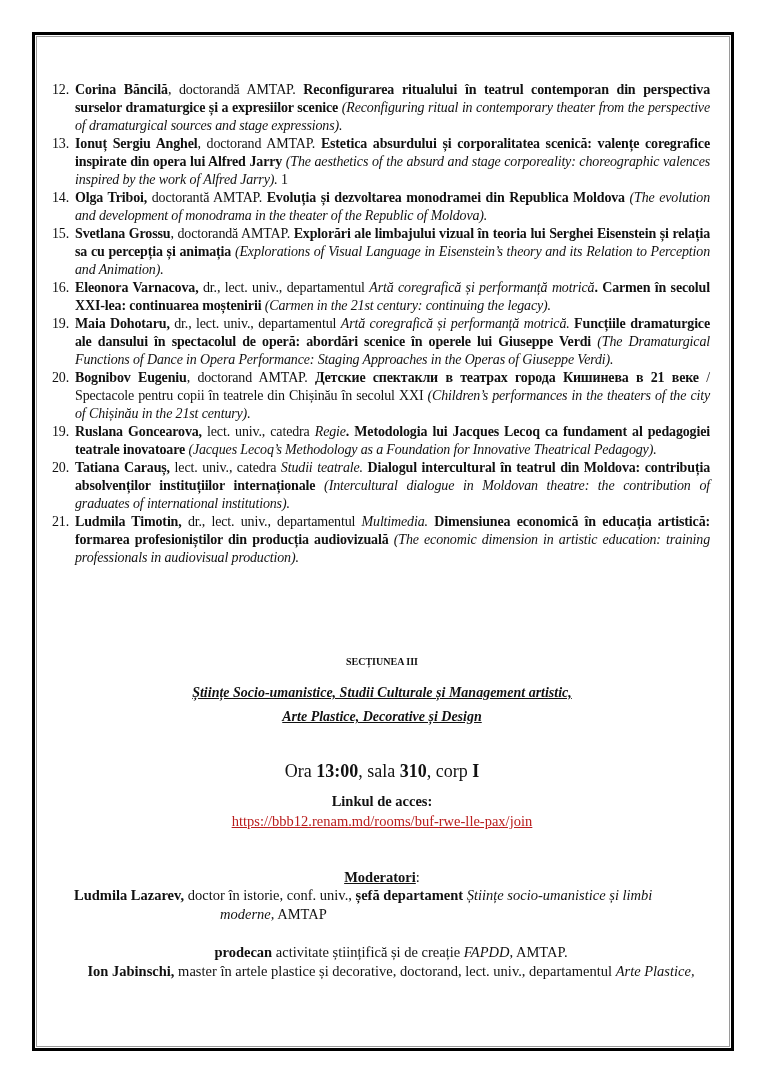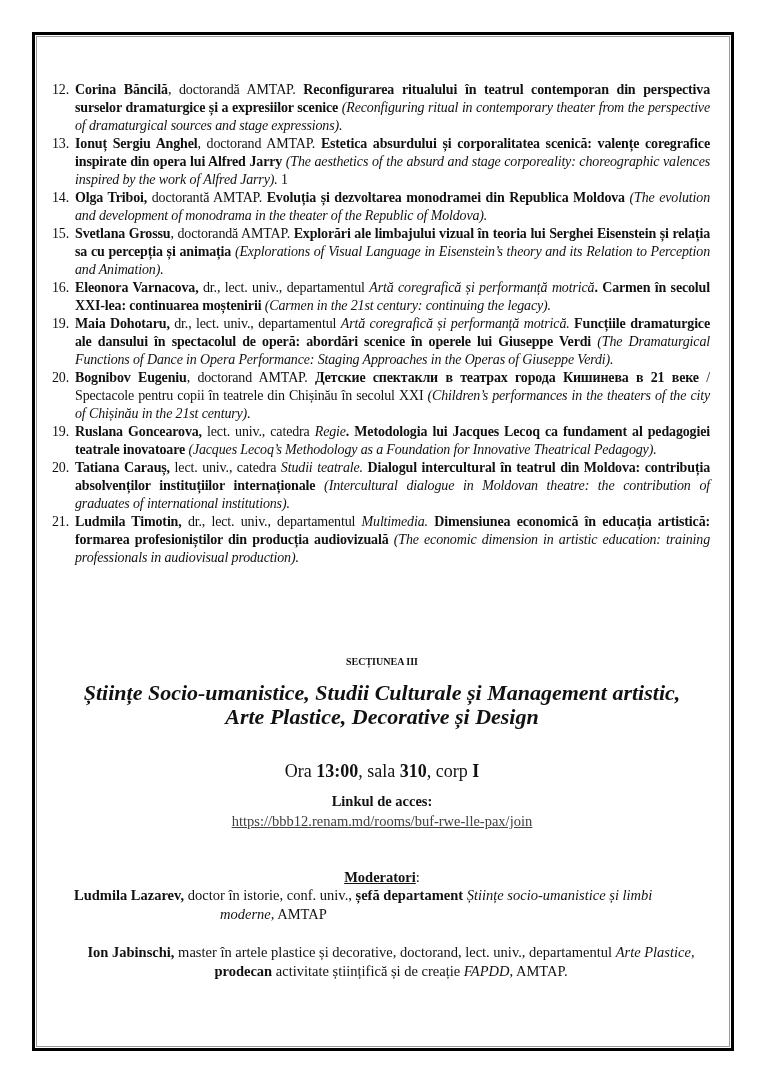--- a/index.html
+++ b/index.html
@@ -11,21 +11,21 @@
            border: 1px solid #9a9a9a; pointer-events: none; }
   .entries { position: absolute; left: 52px; top: 81px; width: 658px;
              font-size: 14px; line-height: 18px; letter-spacing: -0.15px; }
   .entry { display: flex; text-align: justify; }
   .entry .num { width: 23px; flex: 0 0 23px; }
   .entry .body { flex: 1; text-align: justify; }
   b { font-weight: bold; }
   i { font-style: italic; }
   .center { position: absolute; left: 34px; width: 696px; text-align: center; }
   .sec-title { top: 656px; font-size: 10px; font-weight: bold; }
-  .sec-sub { font-size: 22px; font-weight: bold; font-style: italic; line-height: 24px; }
+  .sec-sub { font-size: 14px; font-weight: bold; font-style: italic; text-decoration: underline; line-height: 24px; }
   .sec-sub1 { top: 681px; }
   .sec-sub2 { top: 705px; }
   .time { top: 761px; font-size: 18px; }
   .link-label { top: 793px; font-size: 14.5px; font-weight: bold; }
   .link { top: 813px; font-size: 14.5px; color: #2f63b0; text-decoration: underline; cursor: pointer; }
   .mod-label { top: 869px; font-size: 14.5px; font-weight: bold; }
   .mod-label u { text-decoration: underline; }
   .mod { position: absolute; left: 74px; width: 636px; font-size: 14.5px; line-height: 19px; }
   .mod1 { top: 886px; }
   .mod1 .line2 { padding-left: 146px; }
@@ -89,25 +89,25 @@
   </div>
 </div>
 
 <div class="center sec-title">SECȚIUNEA III</div>
 <div class="center sec-sub sec-sub1">Științe Socio-umanistice, Studii Culturale și Management artistic,</div>
 <div class="center sec-sub sec-sub2">Arte Plastice, Decorative și Design</div>
 
 <div class="center time"><span>Ora </span><b>13:00</b><span>, sala </span><b>310</b><span>, corp </span><b>I</b></div>
 
 <div class="center link-label">Linkul de acces:</div>
-<div class="center link"><a style="color:#404040;text-decoration:underline;">https://bbb12.renam.md/rooms/buf-rwe-lle-pax/join</a></div>
+<div class="center link"><a style="color:#b91c1c;text-decoration:underline;">https://bbb12.renam.md/rooms/buf-rwe-lle-pax/join</a></div>
 
 <div class="center mod-label"><u>Moderatori</u><span style="font-weight:normal">:</span></div>
 
 <div class="mod mod1">
   <div><b>Ludmila Lazarev,</b><span> doctor în istorie, conf. univ., </span><b>șefă departament</b><i> Științe socio-umanistice  și limbi</i></div>
   <div class="line2"><i>moderne,</i><span> AMTAP</span></div>
 </div>
 
 <div class="mod mod2">
+  <div><b>prodecan</b><span> activitate științifică și de creație </span><i>FAPDD</i><span>, AMTAP.</span></div>
   <div><b>Ion Jabinschi,</b><span>  master în artele plastice și decorative, doctorand, lect. univ., departamentul </span><i>Arte Plastice,</i></div>
-  <div><b>prodecan</b><span> activitate științifică și de creație </span><i>FAPDD</i><span>, AMTAP.</span></div>
 </div>
 
 </body></html>

